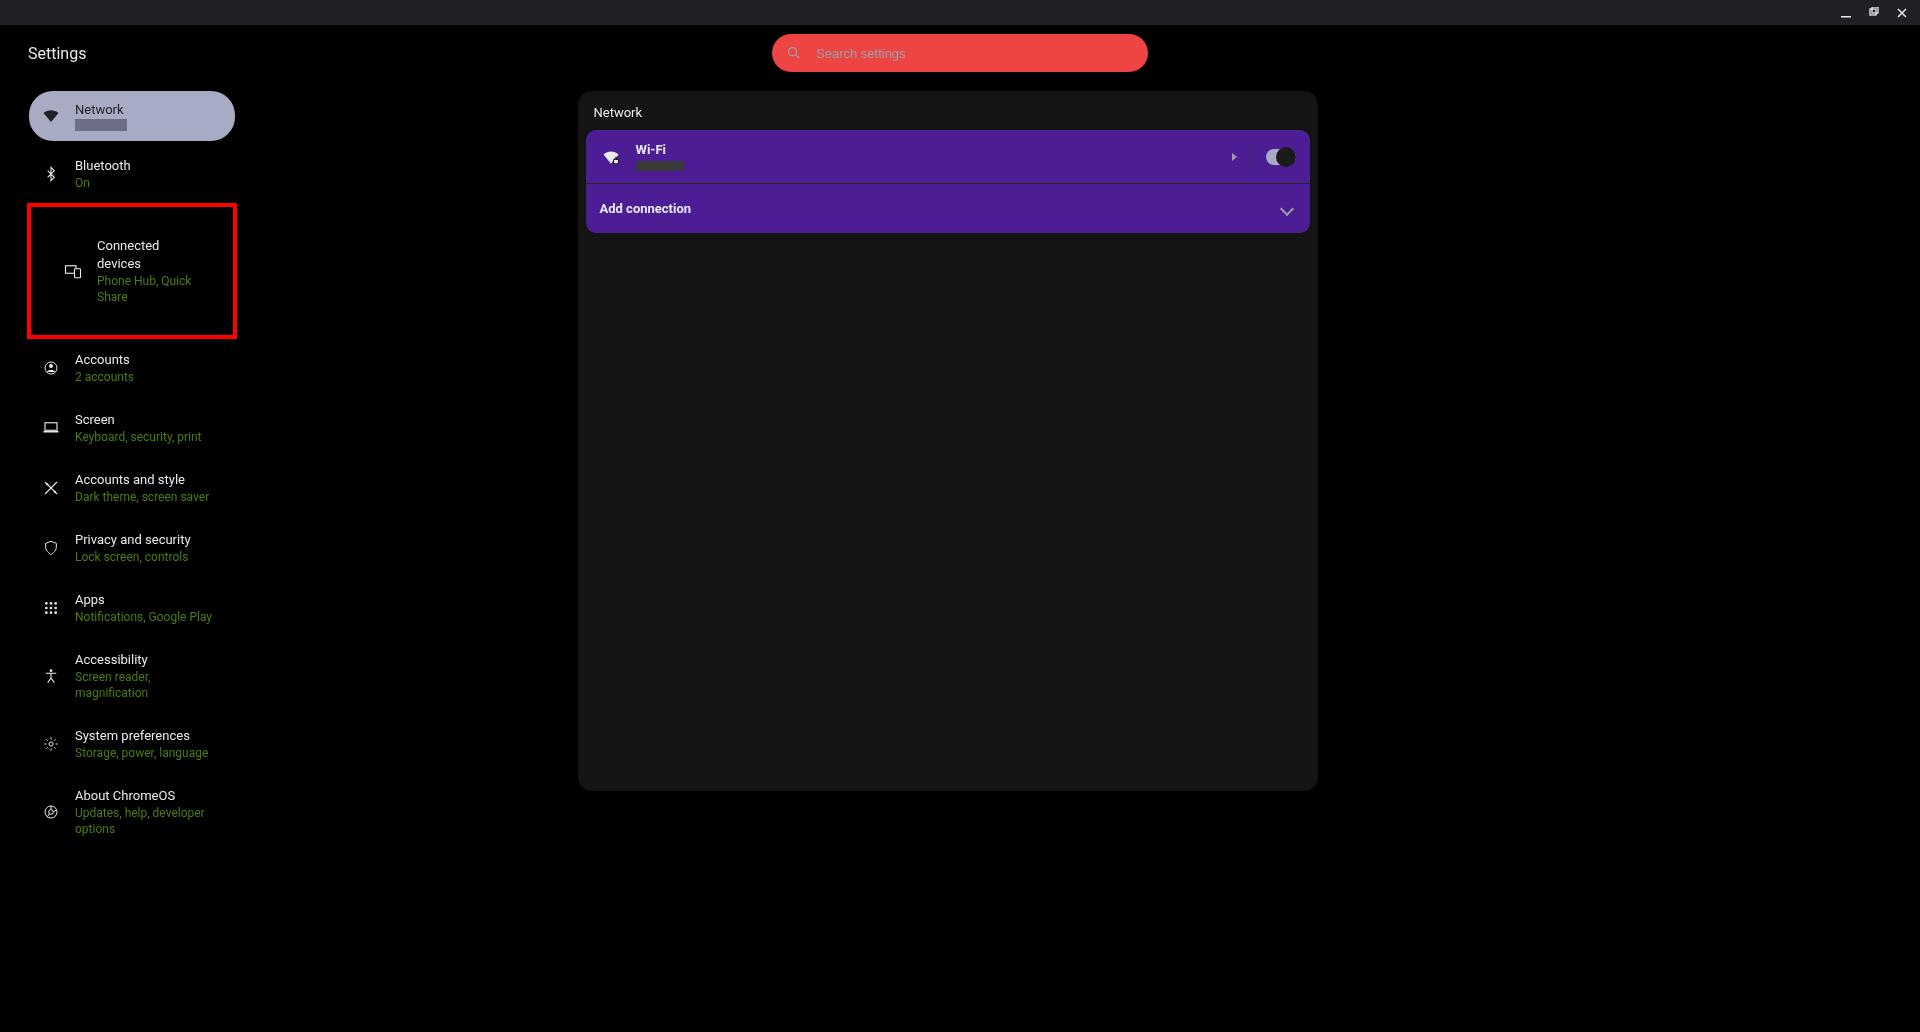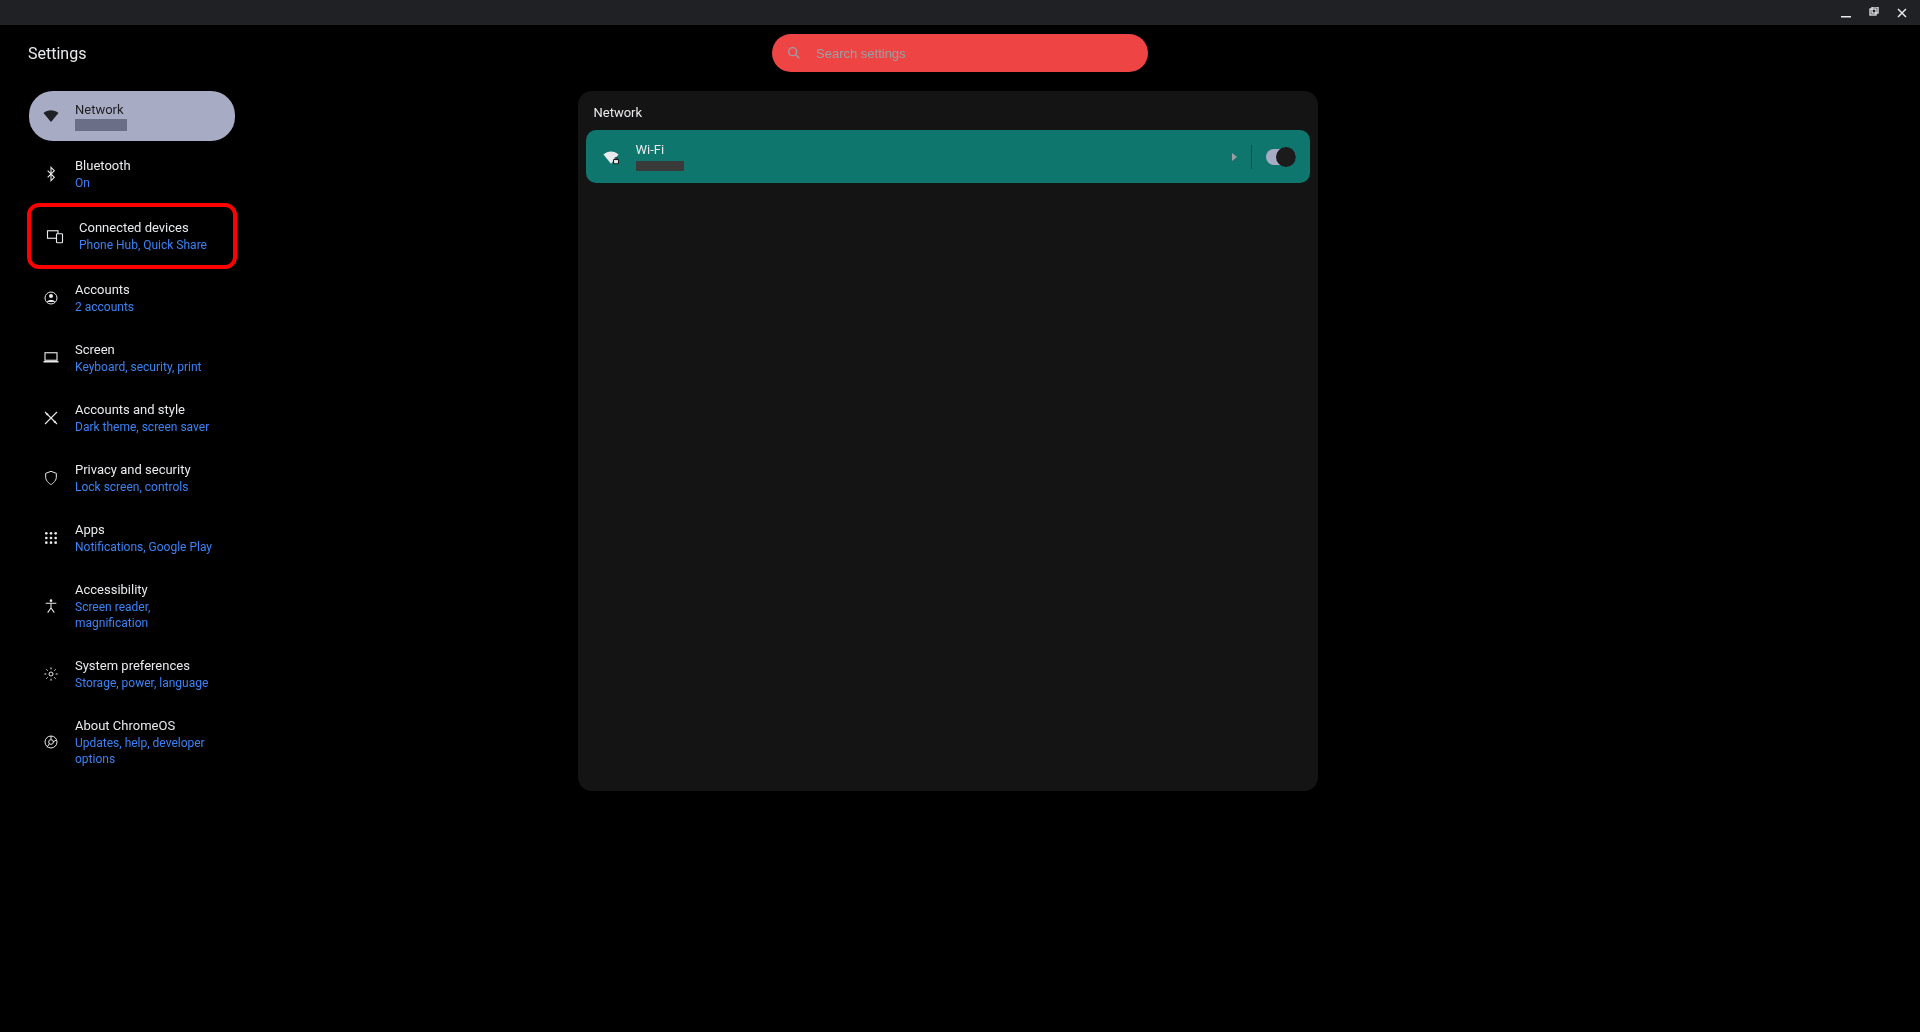--- a/index.html
+++ b/index.html
@@ -100,31 +100,31 @@
     width: 20px;
     height: 20px;
     flex-shrink: 0;
     display: flex;
     align-items: center;
     justify-content: center;
   }
   .sidebar-item .labels { display: flex; flex-direction: column; }
   .sidebar-item .label { font-size: 13px; line-height: 18px; }
   .sidebar-item.active .label { color: #202124; }
-  .sidebar-item .sublabel { font-size: 12px; color: #3b82f6; line-height: 16px; }
+  .sidebar-item .sublabel { font-size: 12px; color: #4d7c0f; line-height: 16px; }
   .sidebar-item.active .sublabel-redact {
     width: 52px; height: 12px; background: #6b6e87; display:inline-block;
   }
   .sidebar-item .sublabel-redact {
     width: 52px; height: 12px; background: #6b6e87; display:inline-block;
   }
   .highlight-box {
     border: 4px solid #ff0000;
-    border-radius: 12px;
-    padding: 2px;
+    border-radius: 0;
+    padding: 20px;
     margin: -4px -2px;
   }
   .main {
     flex: 1;
     display: flex;
     justify-content: center;
     padding-right: 270px;
   }
   .panel {
     width: 740px;
@@ -132,24 +132,25 @@
     border-radius: 14px;
     padding: 14px 0 0 0;
     height: 700px;
   }
   .panel-title {
     font-size: 13px;
     color: #e8eaed;
     padding: 0 16px 10px;
   }
   .card {
-    background: #0f766e;
+    background: #4c1d95;
     margin: 0 8px;
     border-radius: 10px;
     overflow: hidden;
+    font-weight: bold;
   }
   .row {
     display: flex;
     align-items: center;
     padding: 12px 14px;
     gap: 14px;
     min-height: 50px;
   }
   .row + .row { border-top: 1px solid #2a2a2a; }
   .row .icon {
@@ -407,18 +408,28 @@
             </div>
             <div class="row-right">
               <span>
                   <div class="arrow-r"></div>
                 </span>
               <div class="divider-v"></div>
               <div class="toggle on"></div>
             </div>
           </div>
 
+          <div class="row">
+            <div class="labels" style="padding-left:0;">
+              <span class="label">Add connection</span>
+            </div>
+            <div class="row-right">
+              <span>
+                  <div class="chevron-d"></div>
+                </span>
+            </div>
+          </div>
 
         </div>
       </div>
     </div>
   </div>
 </div>
 
 </body></html>

